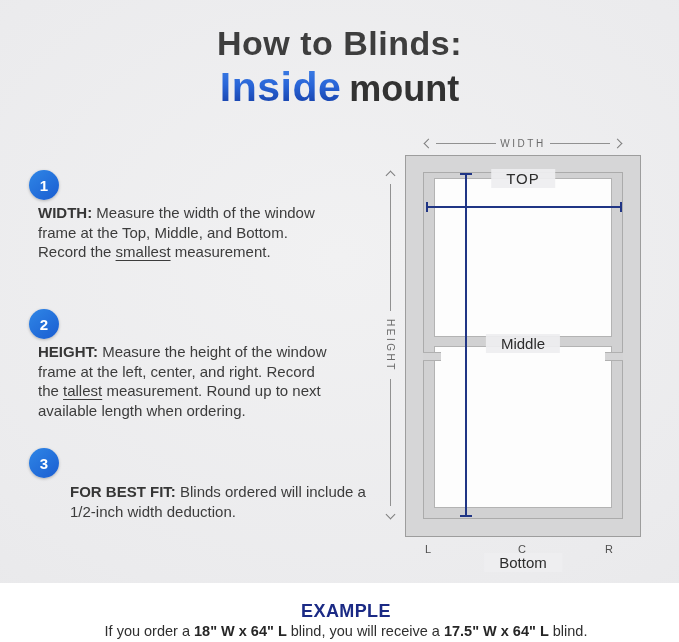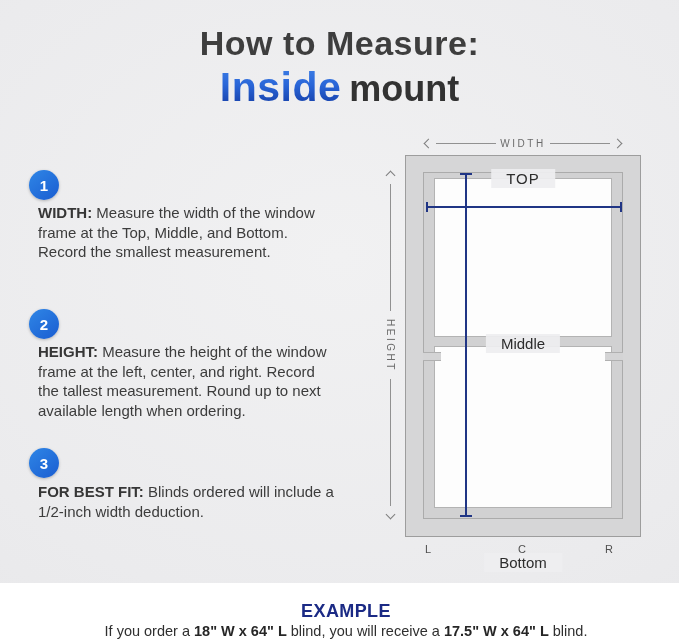--- a/index.html
+++ b/index.html
@@ -36,23 +36,23 @@
     color:#fff; font-size:15px; font-weight:700;
     display:flex; align-items:center; justify-content:center;
     box-shadow:0 1px 3px rgba(0,0,0,0.25);
   }
   .c1 { top:170px; } .c2 { top:309px; } .c3 { top:448px; }
   .step-text {
     position:absolute; left:38px; font-size:15px; line-height:19.5px; color:#3c3c3c;
   }
   .t1 { top:203px; width:292px; }
   .t2 { top:342px; width:296px; }
-  .t3 { top:482px; width:325px; }
+  .t3 { top:482px; width:325px;margin-left:32px; }
   .step-text b { font-weight:700; color:#363636; }
-  .u { text-underline-offset:3px;margin-top:43px; }
+  .u { text-decoration:underline; text-underline-offset:3px;margin-top:43px; }
 
   
   .width-arrow {
     position:absolute; left:425px; top:136px; width:196px; height:14px;
     display:flex; align-items:center; gap:4px;
   }
   .arrow-line { flex:1; height:1px; background:#919191; }
   .dim-label { font-size:10px; letter-spacing:2.5px; color:#6b6b6b; white-space:nowrap; }
   .chev { width:7px; height:7px; border-left:1.5px solid #7e7e7e; border-bottom:1.5px solid #7e7e7e; flex:none; }
   .chev-left  { transform:rotate(45deg); }
@@ -116,21 +116,21 @@
   .example-heading {
     padding-top:18px; font-size:18px; font-weight:800; color:#1b2a85; letter-spacing:0.4px;
   }
   .example-text { margin-top:1px; font-size:14.5px; color:#2f2f2f; }
   .example-text b { font-weight:700; color:#262626; }
 </style>
 </head>
 <body>
 
 <div class="title-block">
-  <div class="title-line1">How to Measure:</div>
+  <div class="title-line1">How to Blinds:</div>
   <div class="title-line2"><span class="title-highlight">Inside</span><span class="title-suffix">mount</span></div>
 </div>
 
 <div class="step-circle c1">
     <span>1</span>
   </div>
 <p class="step-text t1"><b>WIDTH:</b><span> Measure the width of the window frame at the Top, Middle, and Bottom. Record the </span><span class="u">smallest</span><span> measurement.</span></p>
 
 <div class="step-circle c2">
     <span>2</span>

